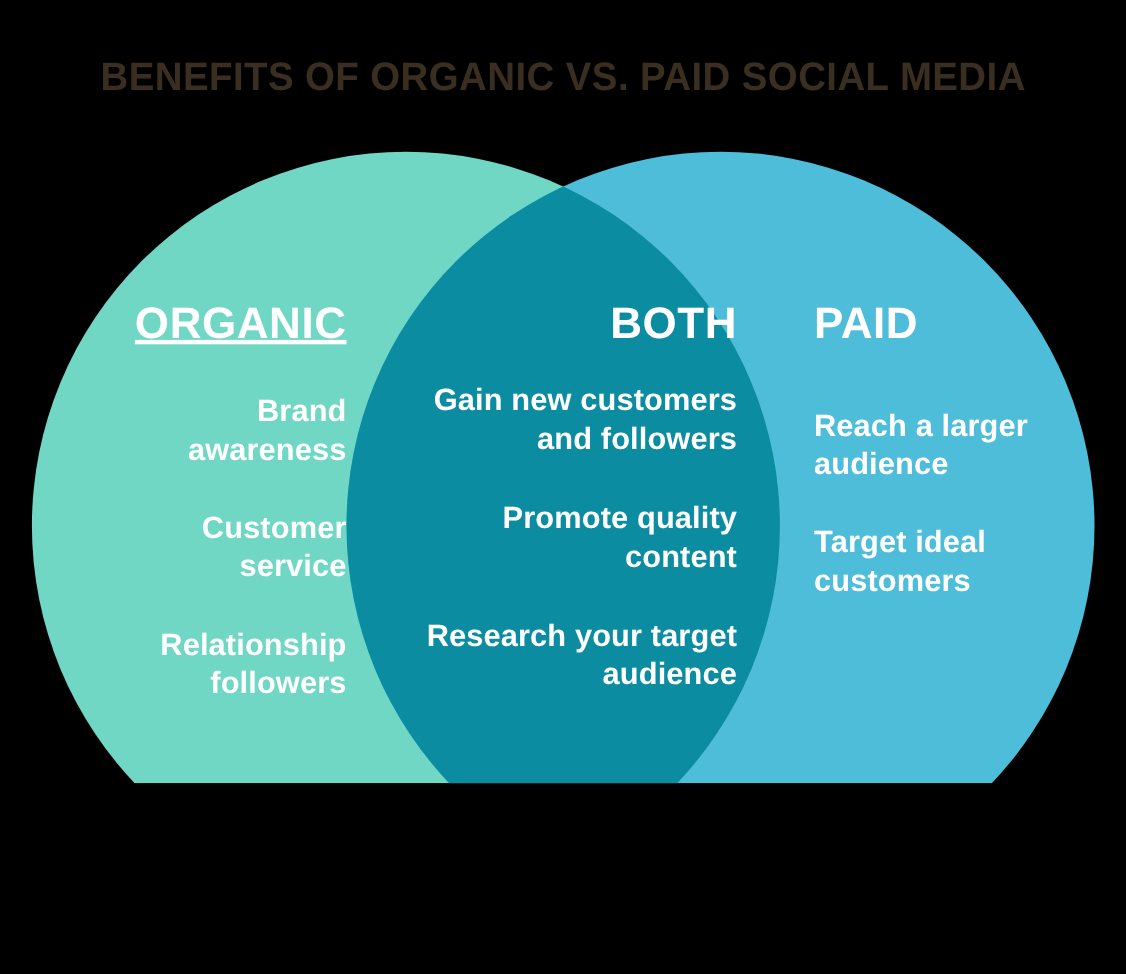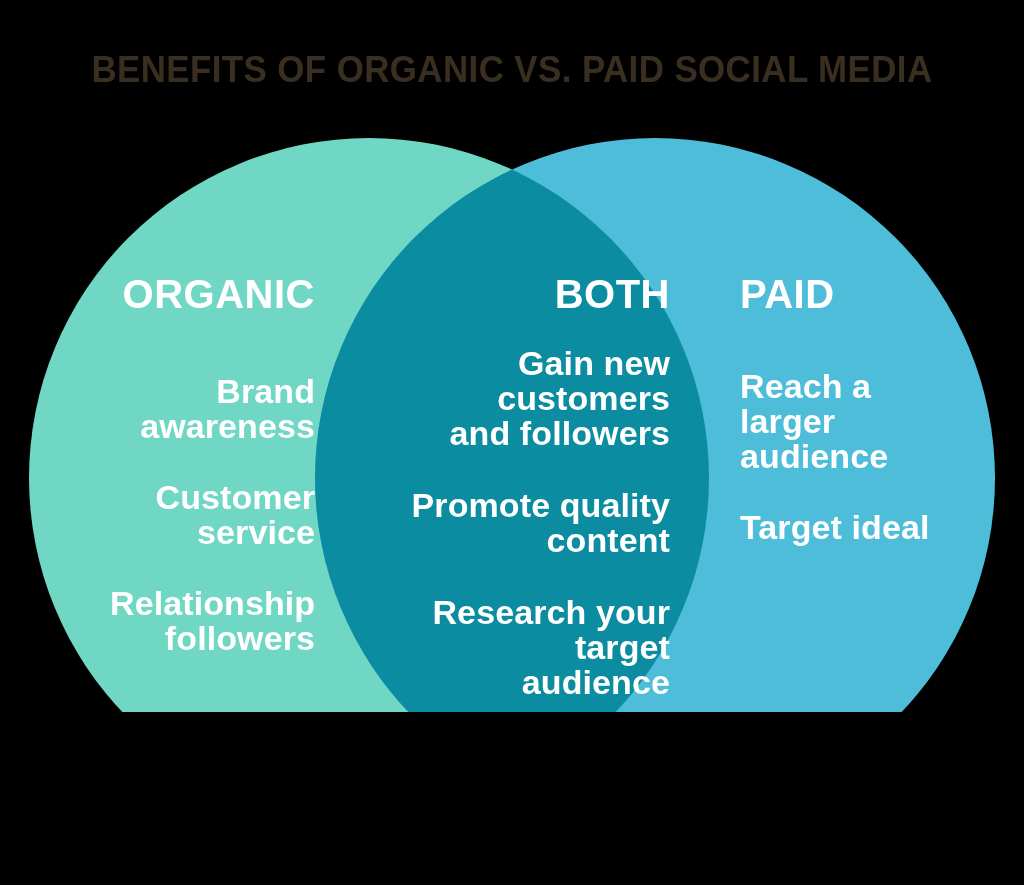--- a/index.html
+++ b/index.html
@@ -69,34 +69,34 @@
     white-space: nowrap;
   }
 
   .zone-list {
     list-style: none;
     margin: 0;
     padding: 0;
   }
 
   .zone-item {
-    font-size: 34px;
+    font-size: 28px;
     font-weight: bold;
     line-height: 35px;
     letter-spacing: 0.1px;
   }
 
   
   #zone-organic {
     left: 110px;
     top: 272px;
     width: 205px;
     text-align: right;
   }
-  #zone-organic .zone-heading { margin-bottom: 58px; }
+  #zone-organic .zone-heading { margin-bottom: 40px; text-decoration: underline; }
   #zone-organic .zone-item { margin-bottom: 36px; }
 
   
   #zone-both {
     left: 355px;
     top: 272px;
     width: 315px;
     text-align: right;
   }
   #zone-both .zone-heading { margin-bottom: 30px; }
@@ -174,18 +174,19 @@
 
     <div class="zone" id="zone-paid">
       <div class="zone-heading">PAID</div>
       <ul class="zone-list">
         <li class="zone-item">
           <span>Reach a larger</span><br>
           <span>audience</span>
         </li>
         <li class="zone-item">
           <span>Target ideal</span><br>
+          <span>customers</span>
         </li>
       </ul>
     </div>
 
   </div>
 </div>
 
 </body></html>

